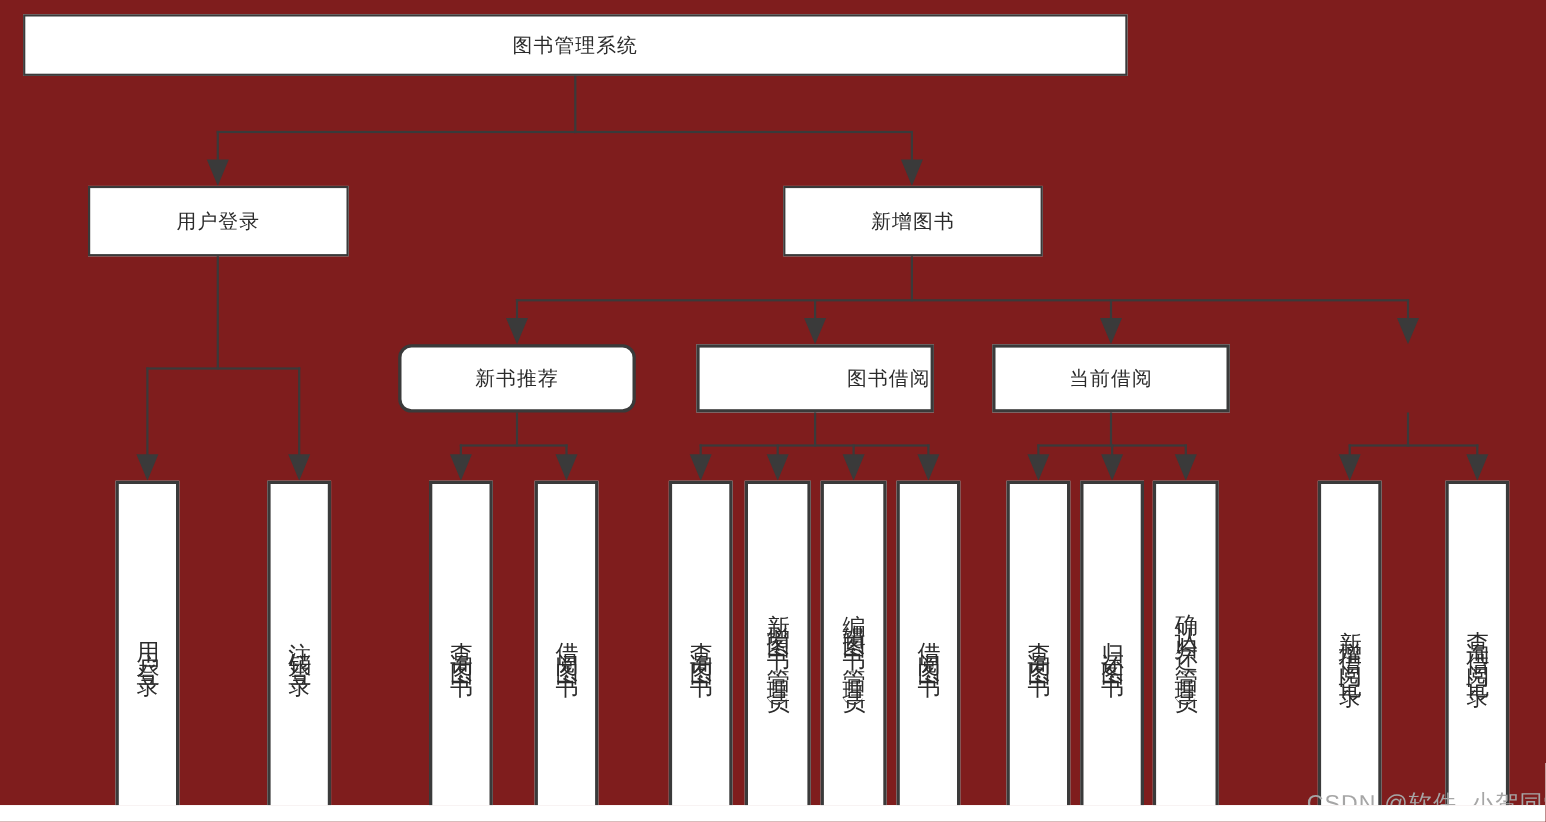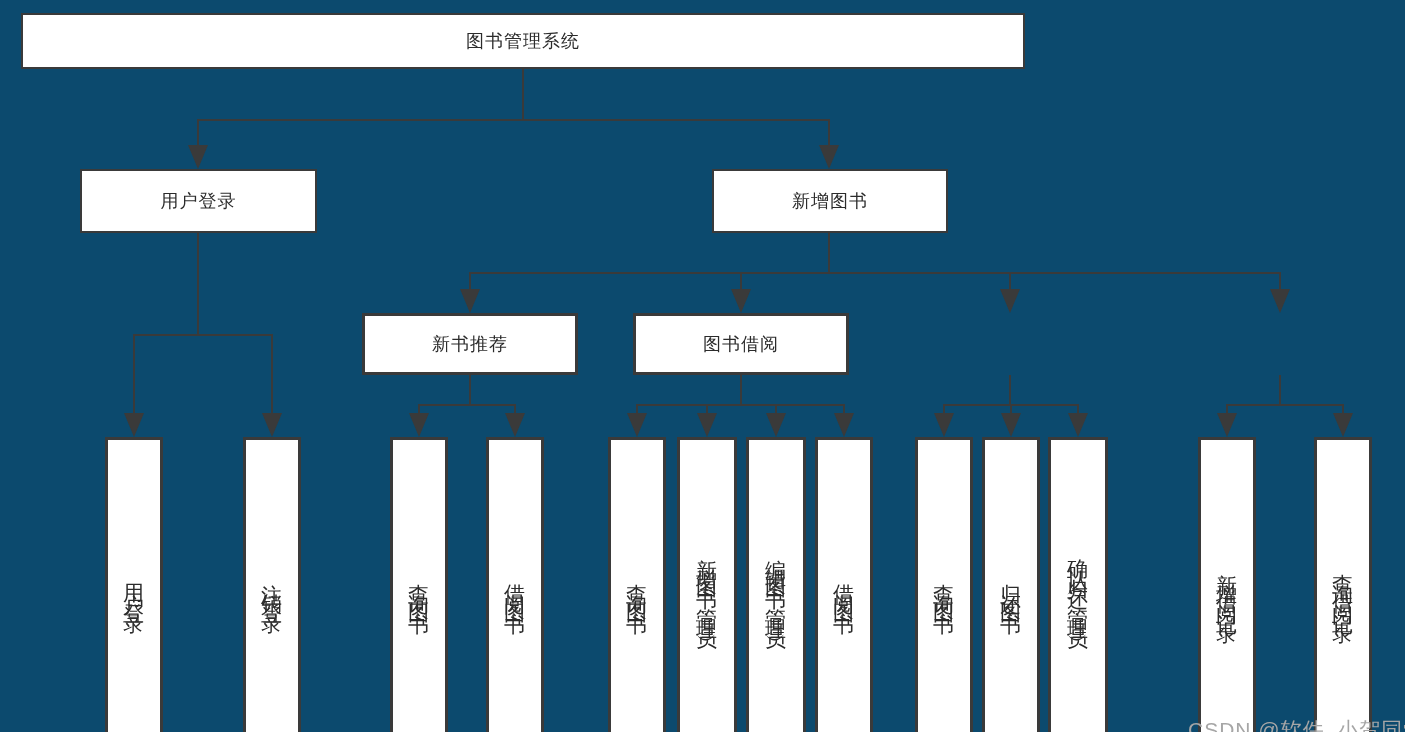--- a/index.html
+++ b/index.html
@@ -1,20 +1,20 @@
 <!DOCTYPE html>
 <html><head>
 <meta charset="utf-8">
 <style>
   html, body { margin: 0; padding: 0; background: #ffffff; }
   .canvas {
     position: relative;
     width: 1405px;
     height: 732px;
-    background: #0c4a6e;
+    background: #7f1d1d;
     font-family: "Liberation Sans", "DejaVu Sans", sans-serif;
     color: #2b2b2b;
     overflow: hidden;
   }
   .node {
     position: absolute;
     box-sizing: border-box;
     background: #ffffff;
     border: 2px solid #3a3a3a;
     display: flex;
@@ -88,25 +88,28 @@
   <div class="hl" style="left:469px; top:272px; width:812px;"></div>
   <div class="vl" style="left:469px; top:272px; height:19px;"></div>
   <div class="arrow" style="left:460px; top:289px;"></div>
   <div class="vl" style="left:740px; top:272px; height:19px;"></div>
   <div class="arrow" style="left:731px; top:289px;"></div>
   <div class="vl" style="left:1009px; top:272px; height:19px;"></div>
   <div class="arrow" style="left:1000px; top:289px;"></div>
   <div class="vl" style="left:1279px; top:272px; height:19px;"></div>
   <div class="arrow" style="left:1270px; top:289px;"></div>
 
-  <div class="node lvl3" style="left:362px; top:313px; width:216px; height:62px;">
+  <div class="node lvl3" style="left:362px; top:313px; width:216px; height:62px;border-radius:12px;">
     <span>新书推荐</span>
   </div>
-  <div class="node lvl3" style="left:633px; top:313px; width:216px; height:62px;">
+  <div class="node lvl3" style="left:633px; top:313px; width:216px; height:62px;justify-content:flex-end;">
     <span>图书借阅</span>
+  </div>
+  <div class="node lvl3" style="left:902px; top:313px; width:216px; height:62px;">
+    <span>当前借阅</span>
   </div>
 
   <div class="vl" style="left:469px; top:375px; height:31px;"></div>
   <div class="hl" style="left:418px; top:404px; width:98px;"></div>
   <div class="vl" style="left:418px; top:404px; height:11px;"></div>
   <div class="arrow" style="left:409px; top:413px;"></div>
   <div class="vl" style="left:514px; top:404px; height:11px;"></div>
   <div class="arrow" style="left:505px; top:413px;"></div>
 
   <div class="vl" style="left:740px; top:375px; height:31px;"></div>

